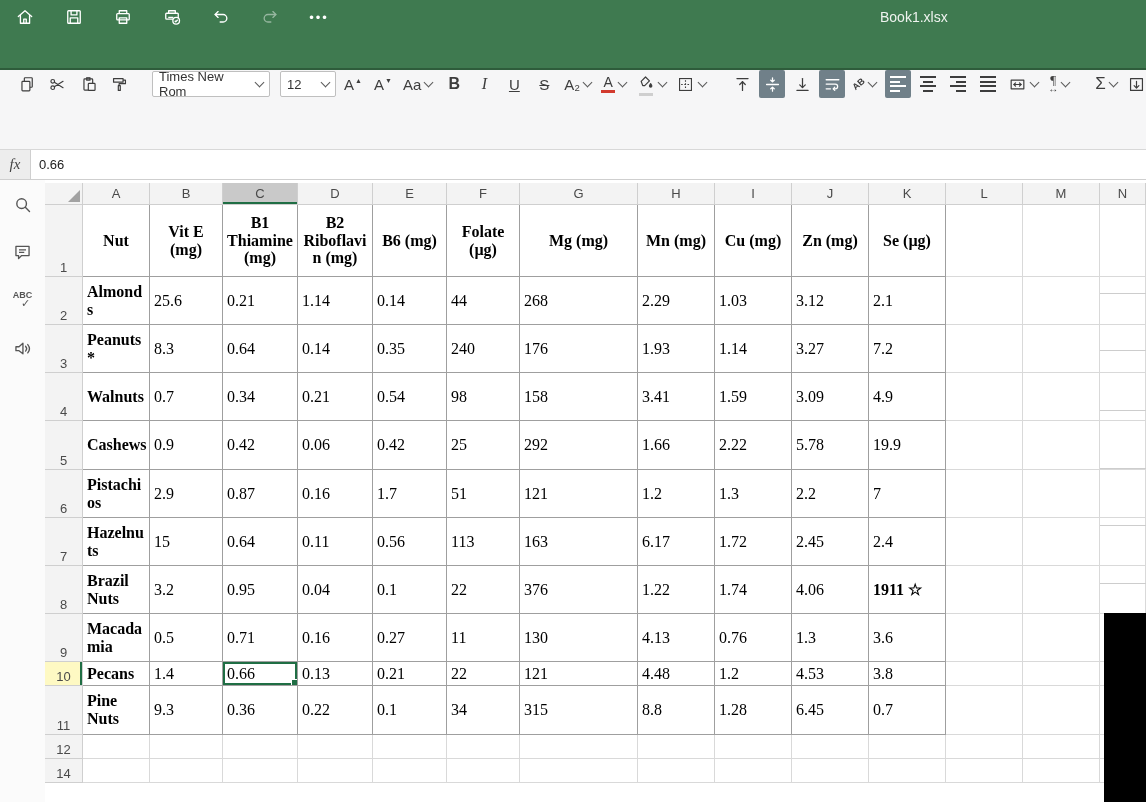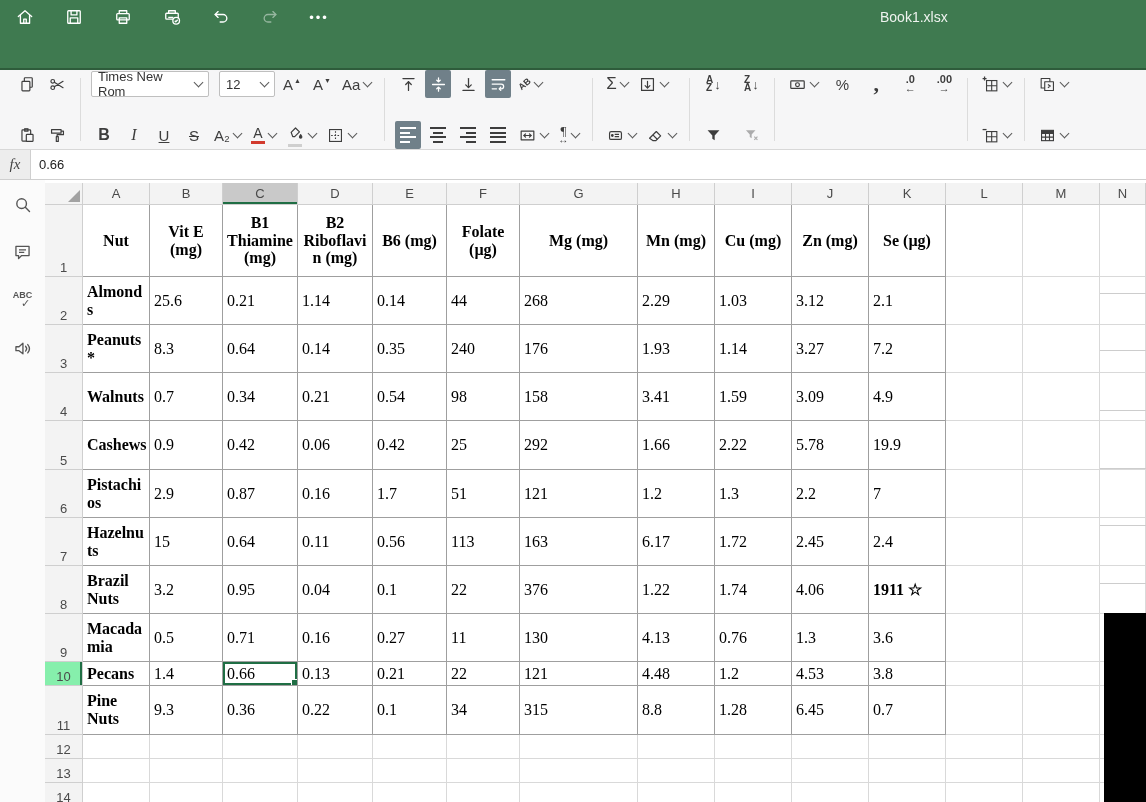--- a/index.html
+++ b/index.html
@@ -13,21 +13,21 @@
   .qa-btn svg{width:20px;height:20px;}
   .qa-btn.disabled{opacity:.45;}
   .qa-dots{color:#fff;font-size:13px;letter-spacing:2px;}
   .title{position:absolute;left:880px;top:9px;color:#eef3ee;font-size:14px;}
   .menu-row{height:34px;display:flex;align-items:center;padding-left:14px;gap:27px;}
   .menu-tab{color:#fff;font-size:15px;height:34px;line-height:32px;position:relative;cursor:pointer;white-space:nowrap;}
   .menu-tab.active::after{content:"";position:absolute;left:-2px;right:-2px;bottom:3px;height:3px;background:#fff;}
   
   .toolbar{position:absolute;left:0;top:70px;width:1146px;height:80px;background:#f6f6f7;border-bottom:1px solid #d8d8d8;
            display:flex;align-items:stretch;padding-left:14px;box-sizing:border-box;color:#3d3d3d;}
-  .tgroup{display:flex;flex-direction:column;justify-content:space-between;gap:6px;}
+  .tgroup{display:flex;flex-direction:row;justify-content:space-between;gap:6px;}
   .trow{display:flex;align-items:center;gap:4px;height:28px;}
   .tsep{width:1px;background:#dcdcdc;margin:8px 10px;}
   .tbtn{min-width:26px;height:28px;padding:0 3px;display:inline-flex;align-items:center;justify-content:center;
         border-radius:2px;cursor:pointer;color:#3d3d3d;font-size:15px;box-sizing:border-box;}
   .tbtn svg{width:19px;height:19px;}
   .tbtn.active{background:#708089;color:#fff;}
   .tbtn.disabled{opacity:.4;}
   .chev{width:6px;height:6px;border-right:1.4px solid #5a5a5a;border-bottom:1.4px solid #5a5a5a;
         transform:rotate(45deg);display:inline-block;margin-left:4px;margin-bottom:3px;flex:none;}
   .selectbox{height:26px;border:1px solid #bfbfbf;border-radius:2px;background:#fff;display:flex;align-items:center;
@@ -75,21 +75,21 @@
   .gridwrap{position:absolute;left:45px;top:183px;width:1101px;height:619px;overflow:hidden;}
   table.grid{border-collapse:separate;border-spacing:0;table-layout:fixed;}
   .grid th,.grid td{padding:0;margin:0;overflow:hidden;box-sizing:border-box;}
   .grid .ch,.grid .corner{background:#f3f3f3;border-right:1px solid #cfcfcf;border-bottom:1px solid #cfcfcf;
         font-size:13px;font-weight:normal;color:#4a4a4a;text-align:center;vertical-align:middle;cursor:pointer;}
   .grid .corner{position:relative;}
   .tri{position:absolute;right:2px;bottom:2px;width:0;height:0;border-left:12px solid transparent;border-bottom:12px solid #a2a2a2;}
   .grid .rh{background:#f3f3f3;border-right:1px solid #cfcfcf;border-bottom:1px solid #cfcfcf;
         font-size:13px;font-weight:normal;color:#4a4a4a;text-align:center;vertical-align:bottom;padding-bottom:1px;cursor:pointer;}
   .grid .selhdr-c{background:#c9c9c9;box-shadow:inset 0 -2px 0 0 #1f6e44;}
-  .grid .selhdr-r{background:#86efac;box-shadow:inset -2px 0 0 0 #1f6e44;}
+  .grid .selhdr-r{background:#fef9c3;box-shadow:inset -2px 0 0 0 #1f6e44;}
   .grid td{border-right:1px solid #d9d9d9;border-bottom:1px solid #d9d9d9;background:#fff;
         font-family:"Liberation Serif","DejaVu Serif",serif;font-size:16px;color:#000;
         vertical-align:middle;text-align:left;padding:0 2px 0 4px;line-height:1.12;cursor:cell;}
   .grid td.t{border-right-color:#9f9f9f;border-bottom-color:#9f9f9f;}
   .grid td.b{font-weight:bold;overflow-wrap:anywhere;}
   .grid td.hd{font-weight:bold;text-align:center;overflow-wrap:anywhere;padding:0 2px;}
   .grid td.sel{box-shadow:inset 0 0 0 2px #1f6e44;position:relative;}
   .grid td.sel::after{content:"";position:absolute;right:-1px;bottom:-1px;width:5px;height:5px;
         background:#1f6e44;border:1px solid #fff;}
   
@@ -752,37 +752,20 @@
           <td class=""></td>
           <td class=""></td>
           <td class=""></td>
           <td class=""></td>
           <td class=""></td>
           <td class=""></td>
           <td class=""></td>
           <td class=""></td>
         </tr>
         <tr style="height:24px">
-          <th class="rh">13</th>
-          <td class=""></td>
-          <td class=""></td>
-          <td class=""></td>
-          <td class=""></td>
-          <td class=""></td>
-          <td class=""></td>
-          <td class=""></td>
-          <td class=""></td>
-          <td class=""></td>
-          <td class=""></td>
-          <td class=""></td>
-          <td class=""></td>
-          <td class=""></td>
-          <td class=""></td>
-        </tr>
-        <tr style="height:24px">
           <th class="rh">14</th>
           <td class=""></td>
           <td class=""></td>
           <td class=""></td>
           <td class=""></td>
           <td class=""></td>
           <td class=""></td>
           <td class=""></td>
           <td class=""></td>
           <td class=""></td>

